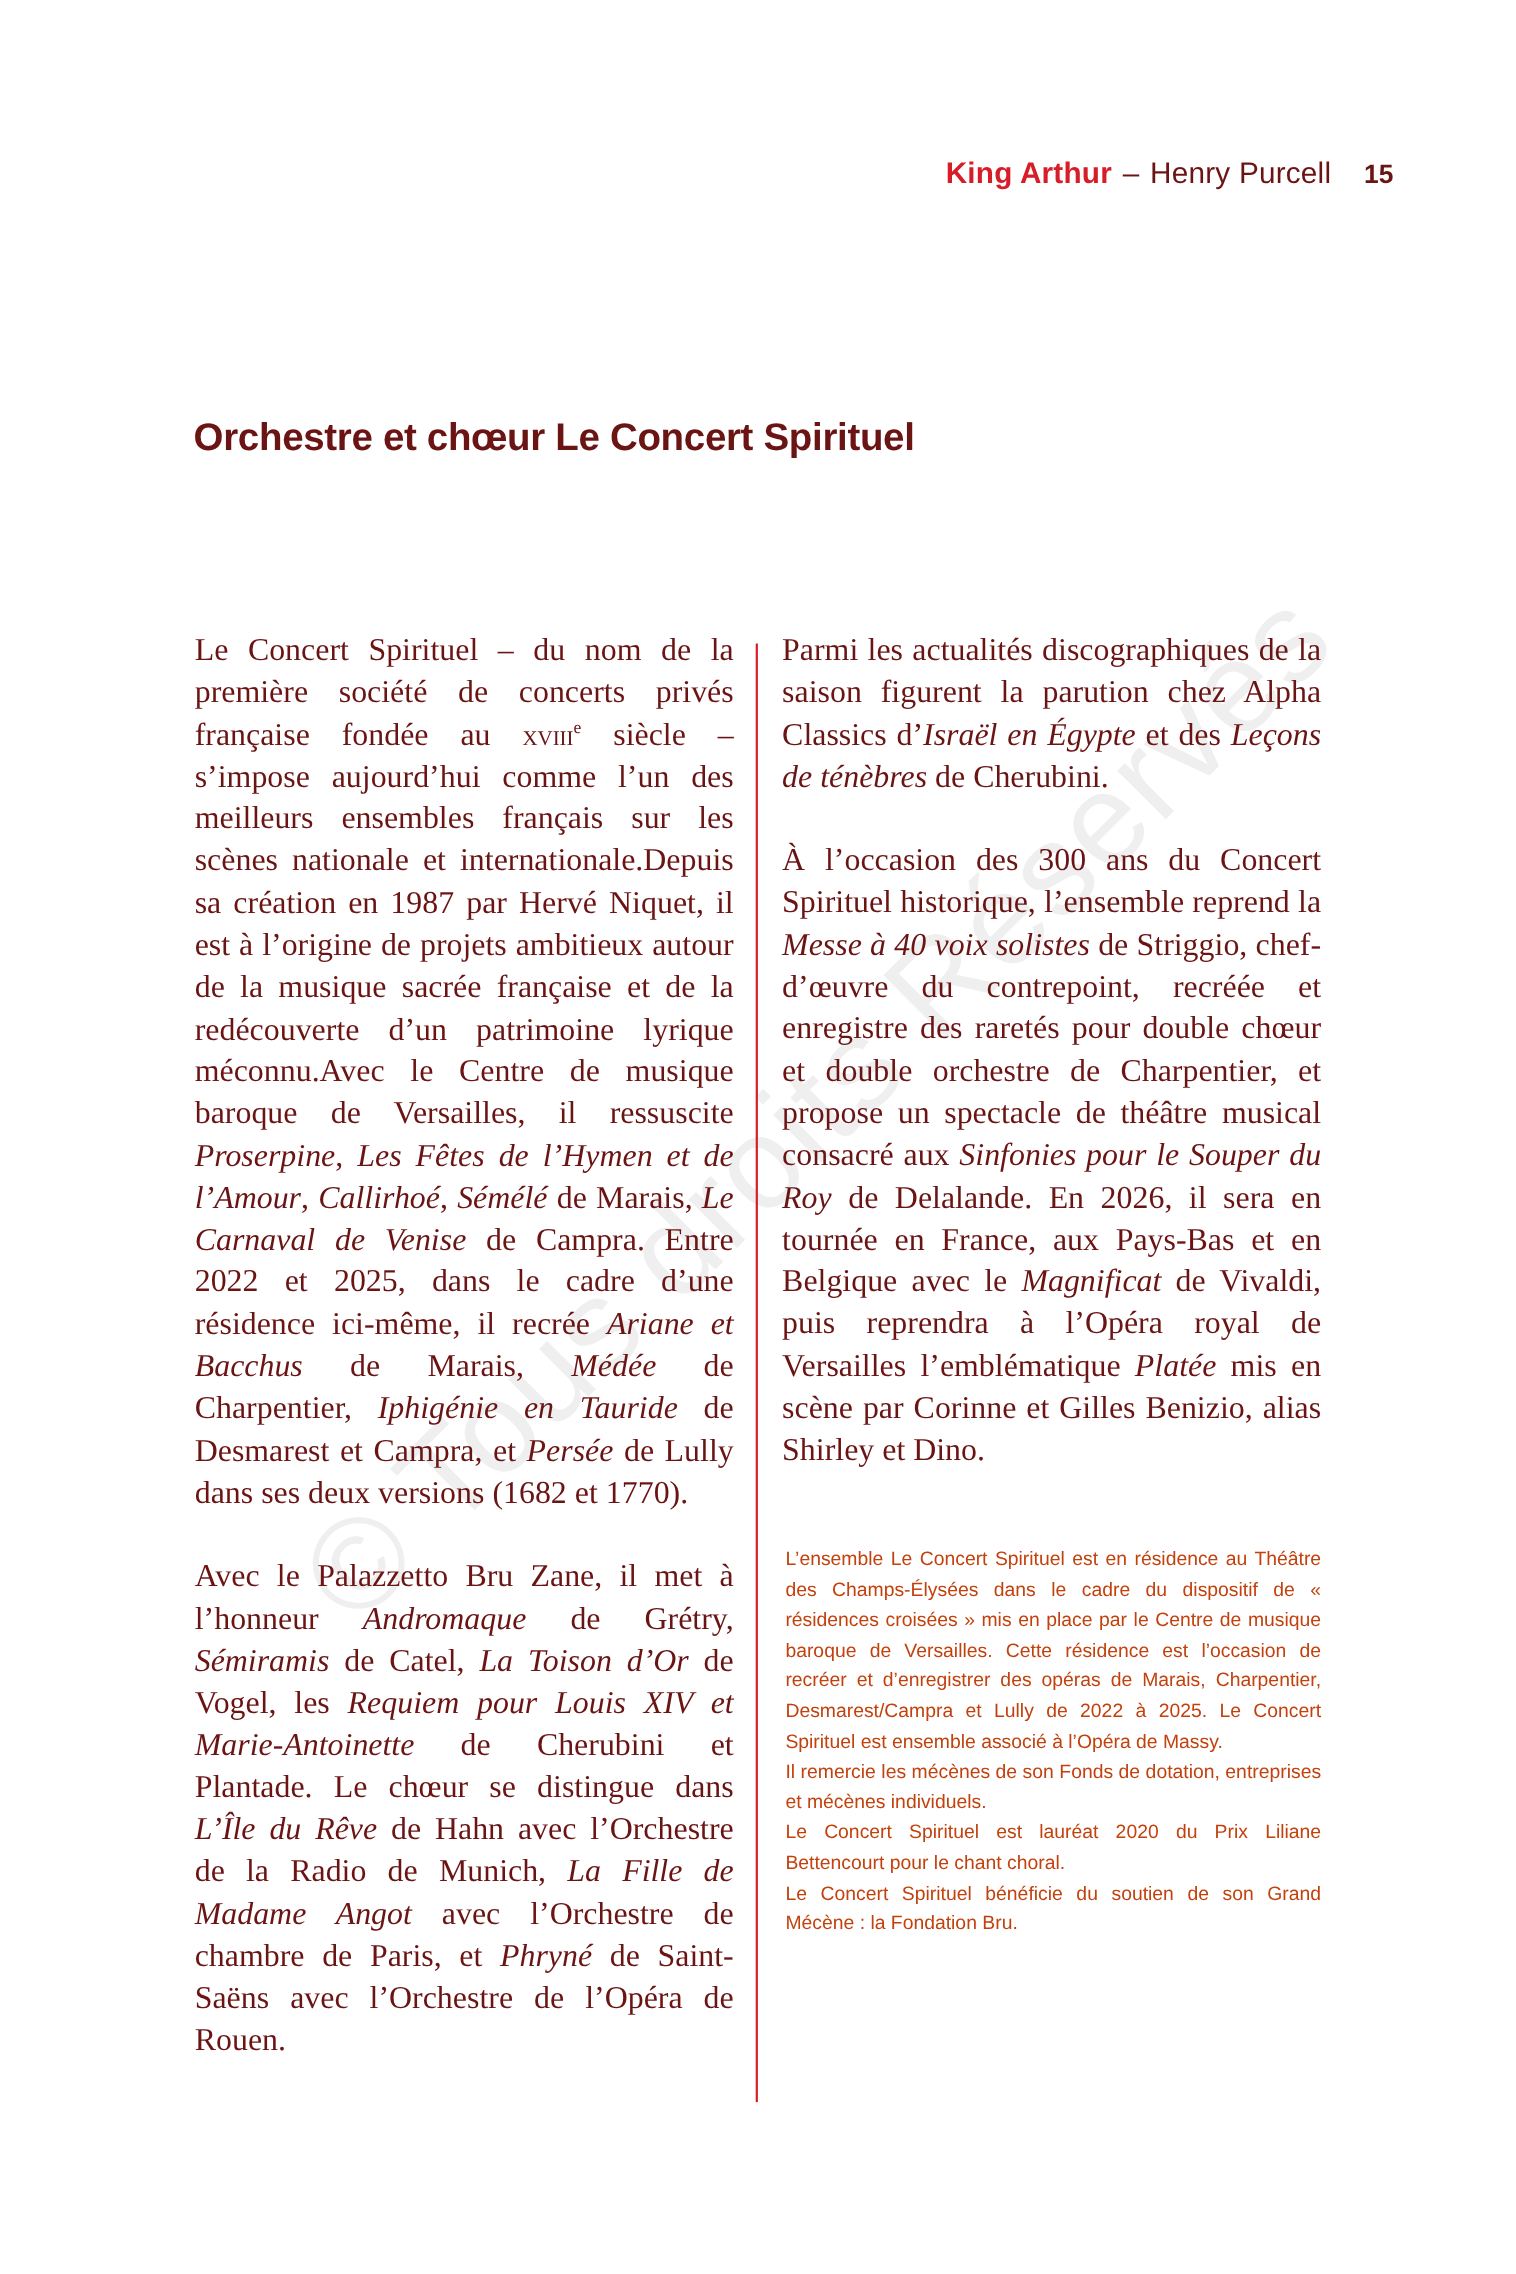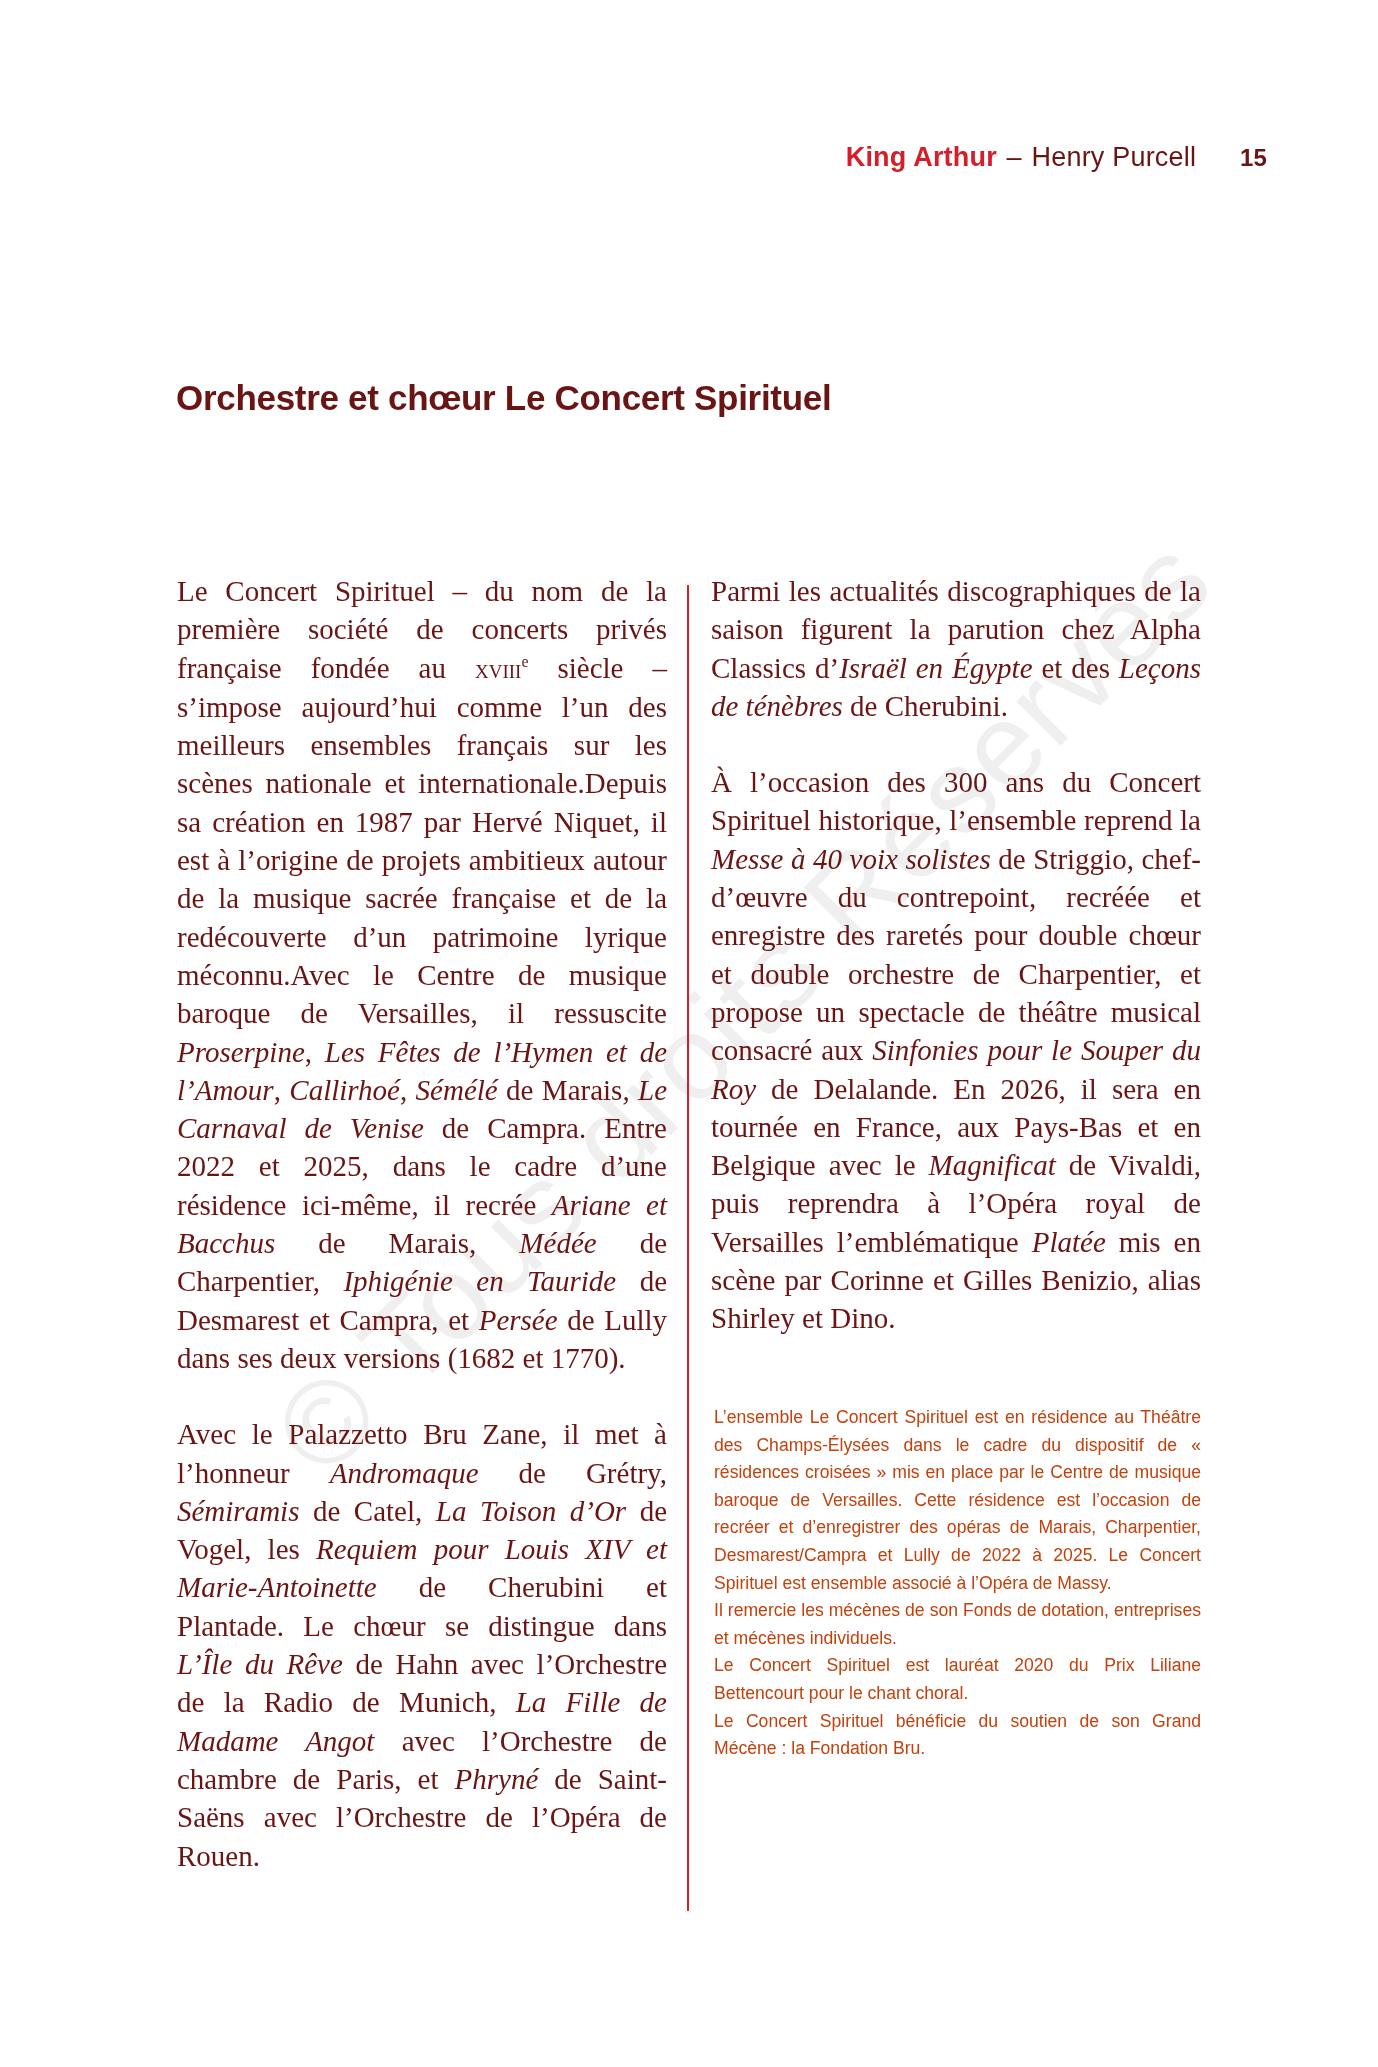--- a/index.html
+++ b/index.html
@@ -4,21 +4,21 @@
 <style>
   html, body { margin: 0; padding: 0; background: #ffffff; }
   body { width: 1378px; height: 2067px; position: relative; overflow: hidden; color: #6b1414; }
   .running-head {
     position: absolute; top: 142px; right: 111px;
     font-family: "Liberation Sans", sans-serif; font-size: 27px; color: #6b1414;
     white-space: nowrap; letter-spacing: 0.2px;
   }
   .running-head .title { color: #d71d28; font-weight: bold; }
   .running-head .sep { margin: 0 2px; }
-  .running-head .page-num { font-weight: bold; margin-left: 36px; font-size: 24px; }
+  .running-head .page-num { font-weight: bold; margin-left: 22px; font-size: 24px; }
   .page-title {
     position: absolute; left: 176px; top: 378px; margin: 0;
     font-family: "Liberation Sans", sans-serif; font-size: 35px; font-weight: bold;
     color: #6b1414; letter-spacing: -0.3px;
   }
   .col {
     position: absolute; width: 490px;
     font-family: "Liberation Serif", serif; font-size: 29px; line-height: 38.3px;
     text-align: justify; color: #6b1414;
   }

